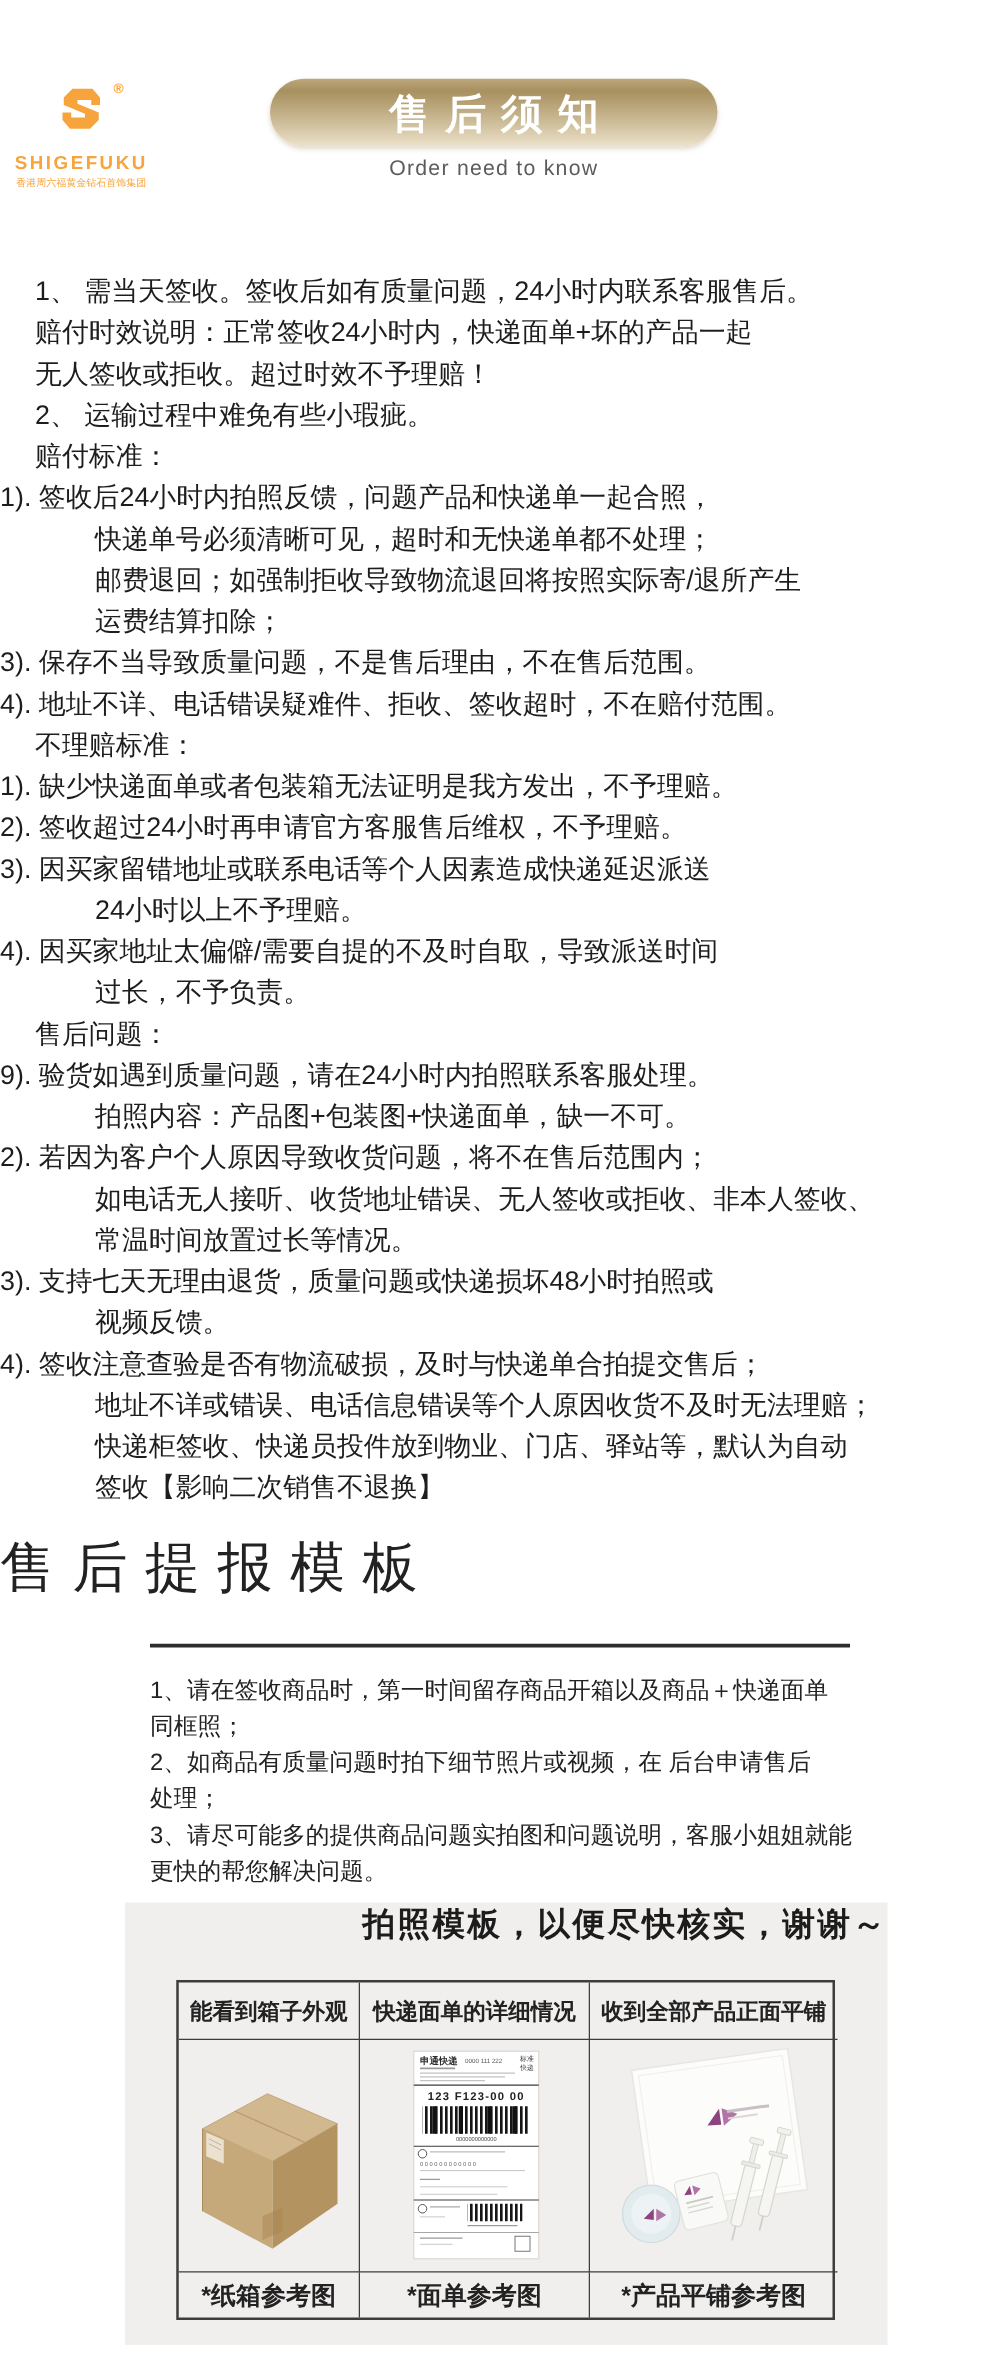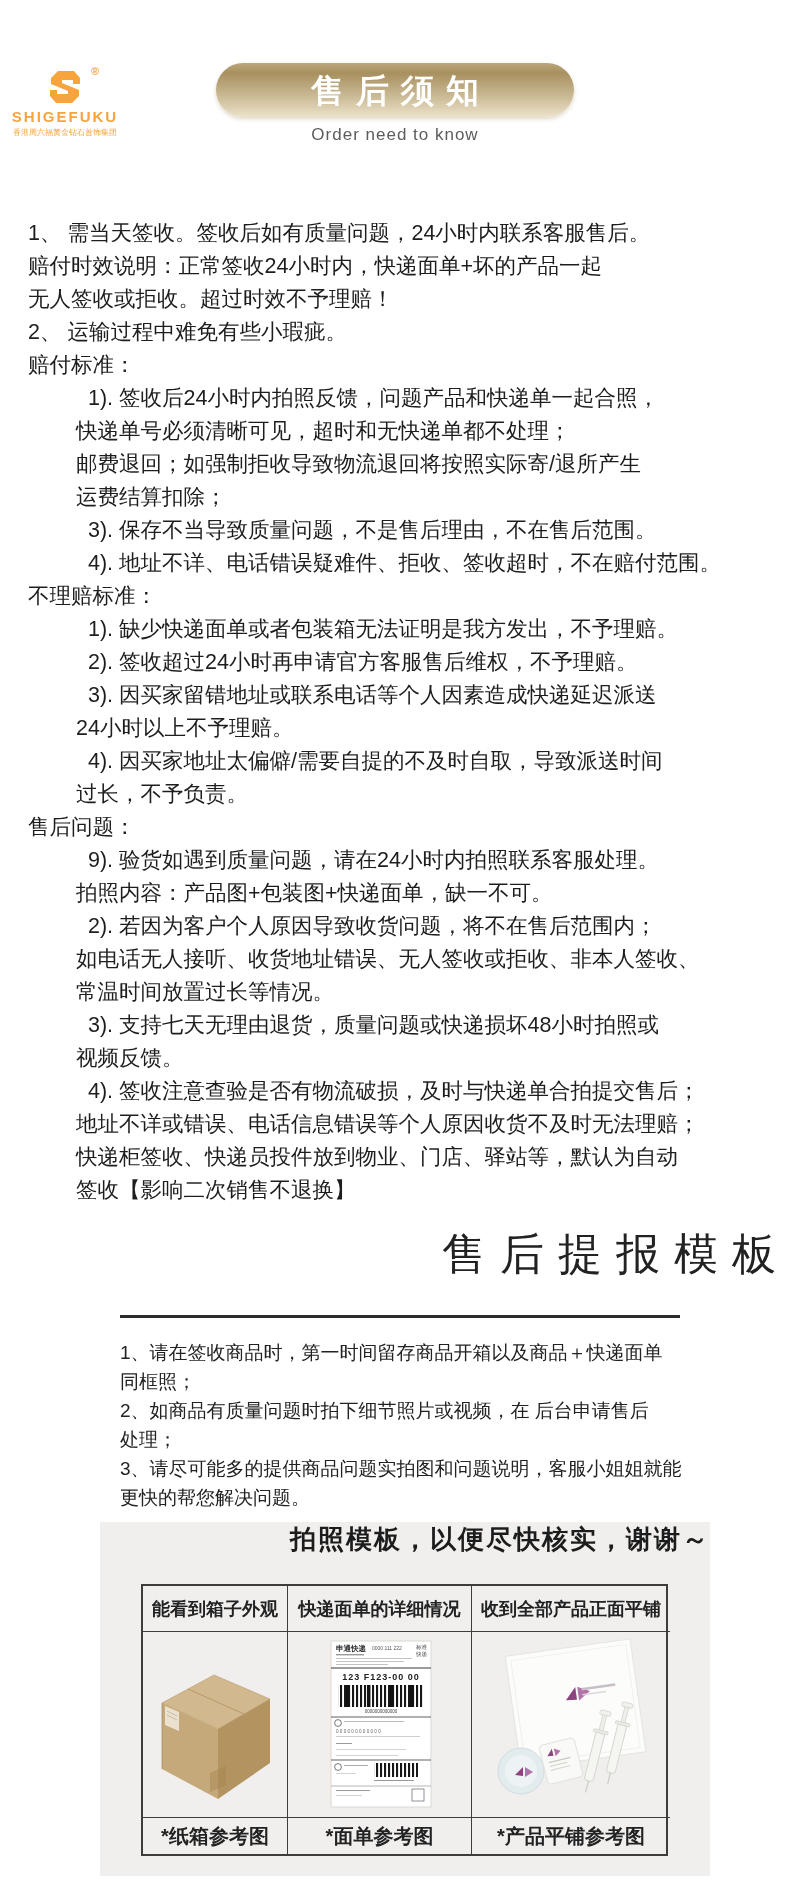--- a/index.html
+++ b/index.html
@@ -5,39 +5,39 @@
   html,body{margin:0;padding:0;}
   body{
     width:790px;height:1884px;overflow:hidden;background:#ffffff;
     font-family:"Liberation Sans","DejaVu Sans",sans-serif;color:#1e1e1e;
   }
   
   .top{position:relative;height:152px;}
   .logo{position:absolute;left:10px;top:4px;width:110px;text-align:center;}
   .logo-mark{position:relative;width:44px;height:40px;margin:0 auto;}
   .logo-reg{position:absolute;right:-12px;top:-2px;font-size:11px;color:#f7a43c;font-weight:bold;}
-  .logo-name{margin-top:1px;color:#f7a43c;font-weight:bold;font-size:15px;letter-spacing:2px;}
+  .logo-name{margin-top:15px;color:#f7a43c;font-weight:bold;font-size:15px;letter-spacing:2px;}
   .logo-group{margin-top:2px;color:#f7a43c;font-size:8px;white-space:nowrap;}
   .banner{
     width:358px;height:54px;margin:63px auto 0 auto;border-radius:28px;
     background:linear-gradient(180deg,#bca77c 0%,#a8905f 18%,#cdbd99 65%,#ece2ca 100%);
     text-align:center;line-height:56px;color:#ffffff;font-size:33px;font-weight:bold;
     letter-spacing:12px;text-indent:12px;box-shadow:0 2px 4px rgba(160,140,100,.35);
   }
   .banner-sub{margin-top:8px;text-align:center;color:#5c5c5c;font-size:17px;letter-spacing:1px;}
   
   .notice{padding-top:2px;}
   .ln{height:33px;line-height:33px;font-size:21.5px;font-weight:500;white-space:nowrap;color:#1d1d1d;}
   .i0{margin-left:28px;}
-  .i1{margin-left:88px;}
+  .i1{}
   .i2{margin-left:76px;}
   
   .tpl-title{
-    margin-top:16px;height:64px;line-height:64px;text-align:right;
-    font-size:44px;font-weight:500;letter-spacing:14px;color:#222;font-family:Liberation Serif, serif;
+    margin-top:16px;height:64px;line-height:64px;text-align:left;
+    font-size:44px;font-weight:500;letter-spacing:14px;color:#222;
   }
   .tpl-rule{margin:28px 110px 0 120px;border:0;border-top:3px solid #2d2d2d;height:0;}
   .tpl-list{margin:20px 90px 0 120px;}
   .tl{height:29px;line-height:29px;font-size:19px;font-weight:500;white-space:nowrap;color:#222;}
   
   .card{
     position:relative;margin:10px 0 0 100px;width:610px;height:354px;background:#f1efed;
   }
   .card-title{text-align:right;font-size:26px;font-weight:bold;letter-spacing:2px;color:#1c1c1c;}
   .ptable{

